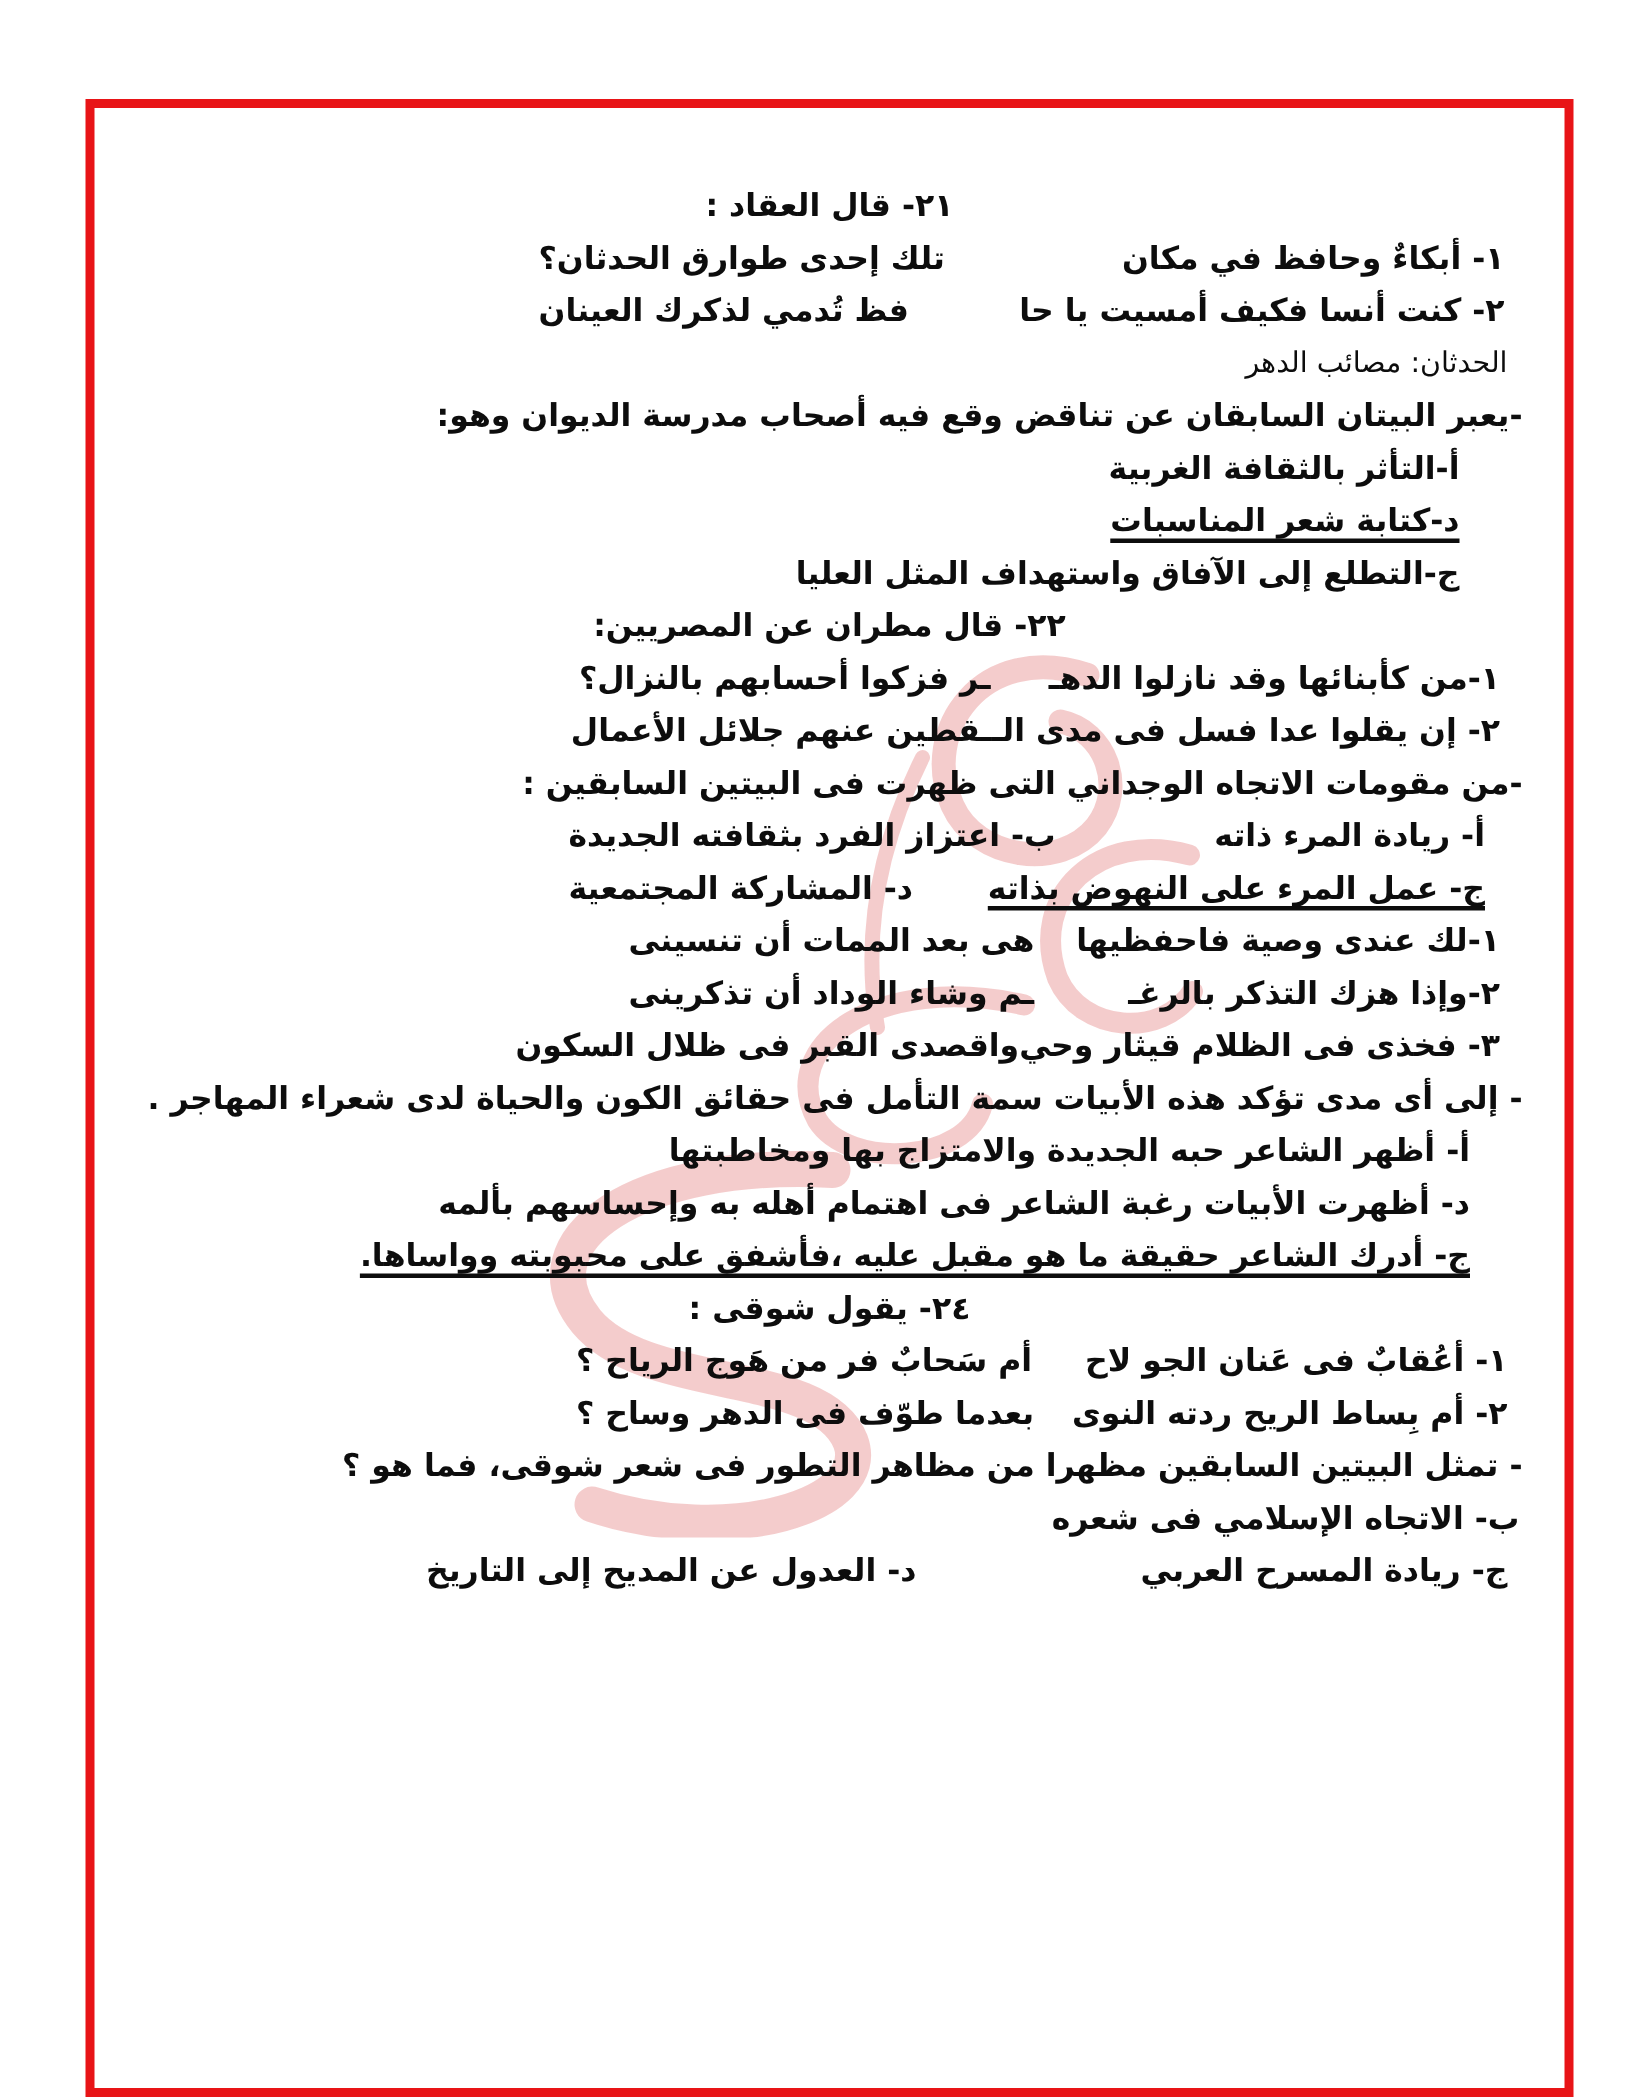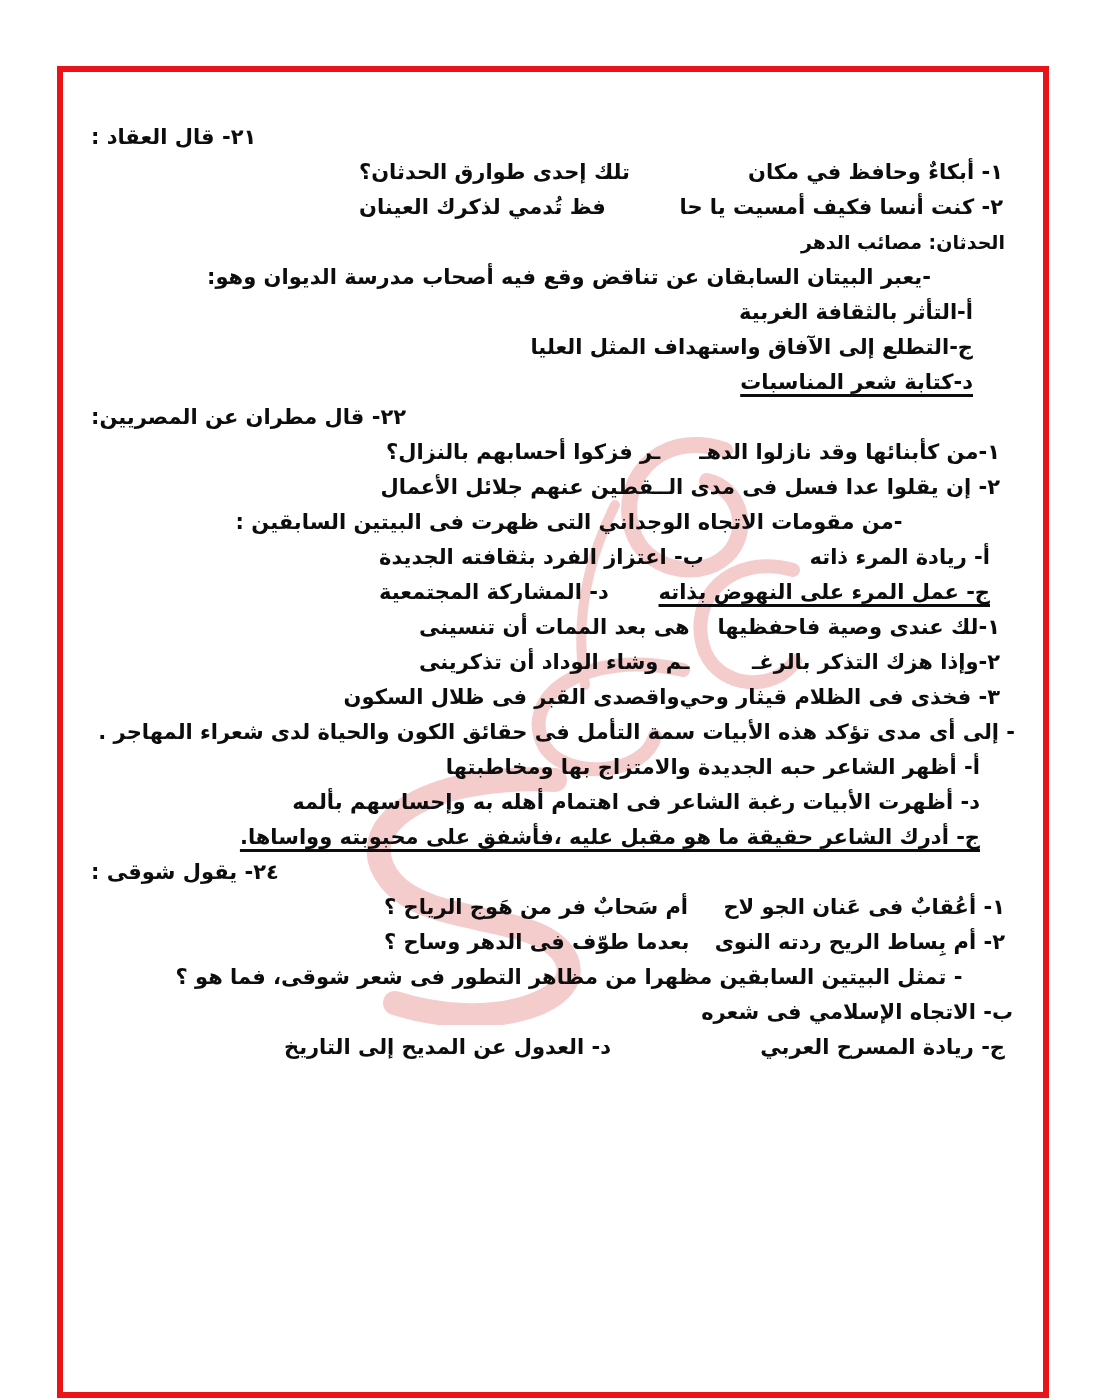--- a/index.html
+++ b/index.html
@@ -15,28 +15,28 @@
     border:6px solid #e81417;
   }
   .content{
     position:absolute;top:48px;right:28px;left:28px;
     direction:rtl;
     color:#0d0d0d;
     font-weight:700;
     font-size:21px;
   }
   .line{line-height:35px;white-space:nowrap;}
-  .q-header{text-align:left;}
-  .stem{text-align:center;margin-left:32px;}
+  .q-header{text-align:center;}
+  .stem{text-align:right;margin-left:32px;}
   .verse{display:flex;justify-content:space-between;}
   .v21{margin-right:12px;margin-left:268px;}
   .v22{margin-right:15px;margin-left:295px;}
   .v23{margin-right:15px;margin-left:328px;}
   .v24{margin-right:10px;margin-left:293px;}
-  .note{font-weight:700;font-size:19px;margin-right:10px;text-align:right;}
+  .note{font-weight:400;font-size:19px;margin-right:10px;text-align:right;}
   .opt{margin-right:42px;}
   .opt23{margin-right:35px;}
   .opt-row{display:flex;justify-content:space-between;}
   .r22{margin-right:25px;margin-left:288px;}
   .r24a{margin-right:2px;margin-left:233px;}
   .r24b{margin-right:10px;margin-left:193px;}
   .u{text-decoration:underline;text-decoration-thickness:2.5px;text-underline-offset:5px;}
   .watermark{
     position:absolute;left:255px;top:415px;
     width:560px;height:610px;
@@ -66,22 +66,22 @@
         <span>١- أبكاءٌ وحافظ في مكان</span>
         <span>تلك إحدى طوارق الحدثان؟</span>
       </div>
       <div class="line verse v21">
         <span>٢- كنت أنسا فكيف أمسيت يا حا</span>
         <span>فظ تُدمي لذكرك العينان</span>
       </div>
       <div class="line note">الحدثان: مصائب الدهر</div>
       <div class="line stem">-يعبر البيتان السابقان عن تناقض وقع فيه أصحاب مدرسة الديوان وهو:</div>
       <div class="line opt">أ-التأثر بالثقافة الغربية</div>
+      <div class="line opt"><span class="u">د-كتابة شعر المناسبات</span></div>
       <div class="line opt">ج-التطلع إلى الآفاق واستهداف المثل العليا</div>
-      <div class="line opt"><span class="u">د-كتابة شعر المناسبات</span></div>
     </section>
 
     <section>
       <div class="line q-header">٢٢- قال مطران عن المصريين:</div>
       <div class="line verse v22">
         <span>١-من كأبنائها وقد نازلوا الدهـ</span>
         <span>ـر فزكوا أحسابهم بالنزال؟</span>
       </div>
       <div class="line verse v22">
         <span>٢- إن يقلوا عدا فسل فى مدى الـ</span>

